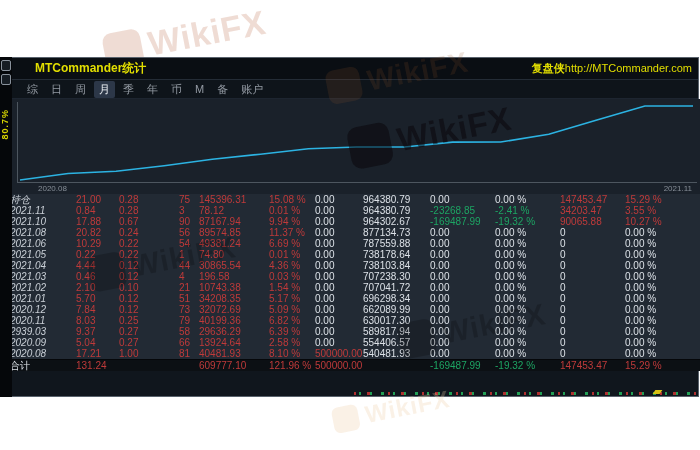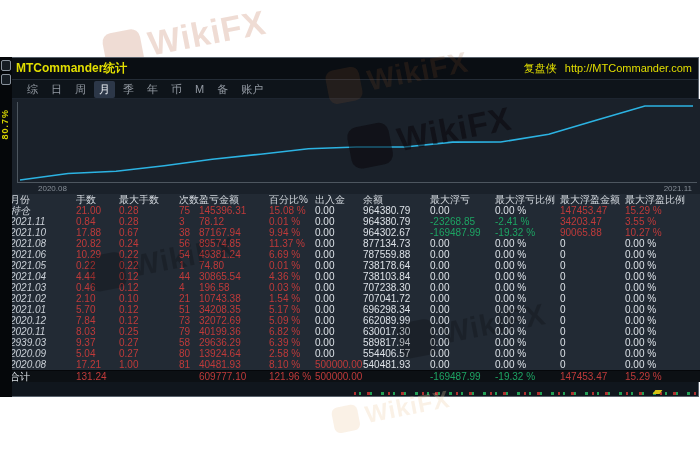--- a/index.html
+++ b/index.html
@@ -22,23 +22,23 @@
   .mini-icon{width:8px;height:9px;border:1px solid #89919b;background:#161c23;border-radius:2px;
              margin:3px 0 0 1px;}
   .v-label{position:absolute;top:52px;left:0px;writing-mode:vertical-rl;transform:rotate(180deg);
            color:#d6d300;font-size:9px;font-weight:bold;letter-spacing:1px;}
 
   
   .app-window{position:absolute;left:1px;top:57px;width:698px;height:340px;background:#10161d;
               border:1px solid #59626c;box-sizing:border-box;z-index:1;}
   .titlebar{height:22px;background:#0a0e13;border-bottom:1px solid #242c36;display:flex;
             align-items:center;justify-content:space-between;padding:0 6px 0 14px;box-sizing:border-box;}
-  .title{color:#e3df00;font-size:12px;font-weight:bold;}
+  .title{color:#e3df00;font-size:12px;font-weight:bold;margin-left:19px;}
   .title-right{color:#e3df00;font-size:11px;}
-  .title-right .brand{font-weight:normal;margin-right:8px;}
+  .title-right .brand{font-weight:bold;margin-right:0;}
 
   .menubar{height:18px;background:#0e141a;border-bottom:1px solid #1d2530;display:flex;
            align-items:center;padding-left:20px;}
   .menu-item{color:#939aa3;font-size:11px;padding:1px 5px;margin-right:3px;cursor:default;}
   .menu-item.active{background:#2c3748;color:#eef2f6;border-radius:2px;}
 
   
   .chart{position:absolute;left:0;top:41px;width:698px;height:95px;background:#1a212a;}
   .plot{position:absolute;left:15px;top:3px;width:679px;height:80px;
         border-left:1px solid #4d565f;border-bottom:1px solid #4d565f;box-sizing:content-box;}
@@ -113,34 +113,20 @@
       <div class="plot">
         <svg id="chart-svg" viewBox="0 0 679 80" preserveAspectRatio="none">
             <polyline points="2.0,78.0 50.1,71.5 98.1,69.3 146.2,63.7 194.3,57.3 242.4,52.2 290.4,46.7 338.5,45.0 386.6,45.0 434.6,40.1 482.7,40.0 530.8,32.2 578.9,17.9 626.9,4.0 675.0,4.0" fill="none" stroke="#2cb3e2" stroke-width="1.6" vector-effect="non-scaling-stroke"></polyline>
           </svg>
       </div>
       <span class="axis-label left">2020.08</span>
       <span class="axis-label right">2021.11</span>
     </div>
 
     <div class="table" id="table">
-        <div class="trow header">
-          <span class="">月份</span>
-          <span class="white">手数</span>
-          <span class="white">最大手数</span>
-          <span class="white">次数</span>
-          <span class="white">盈亏金额</span>
-          <span class="white">百分比%</span>
-          <span class="white">出入金</span>
-          <span class="white">余额</span>
-          <span class="white">最大浮亏</span>
-          <span class="white">最大浮亏比例</span>
-          <span class="white">最大浮盈金额</span>
-          <span class="white">最大浮盈比例</span>
-        </div>
         <div class="trow">
           <span class="mlabel">持仓</span>
           <span class="red">21.00</span>
           <span class="red">0.28</span>
           <span class="red">75</span>
           <span class="red">145396.31</span>
           <span class="red">15.08 %</span>
           <span class="white">0.00</span>
           <span class="white">964380.79</span>
           <span class="white">0.00</span>
@@ -159,21 +145,21 @@
           <span class="white">964380.79</span>
           <span class="green">-23268.85</span>
           <span class="green">-2.41 %</span>
           <span class="red">34203.47</span>
           <span class="red">3.55 %</span>
         </div>
         <div class="trow">
           <span class="mlabel">2021.10</span>
           <span class="red">17.88</span>
           <span class="red">0.67</span>
-          <span class="red">38</span>
+          <span class="red">90</span>
           <span class="red">87167.94</span>
           <span class="red">9.94 %</span>
           <span class="white">0.00</span>
           <span class="white">964302.67</span>
           <span class="green">-169487.99</span>
           <span class="green">-19.32 %</span>
           <span class="red">90065.88</span>
           <span class="red">10.27 %</span>
         </div>
         <div class="trow">
@@ -313,21 +299,21 @@
           <span class="white">589817.94</span>
           <span class="white">0.00</span>
           <span class="white">0.00 %</span>
           <span class="white">0</span>
           <span class="white">0.00 %</span>
         </div>
         <div class="trow">
           <span class="mlabel">2020.09</span>
           <span class="red">5.04</span>
           <span class="red">0.27</span>
-          <span class="red">80</span>
+          <span class="red">66</span>
           <span class="red">13924.64</span>
           <span class="red">2.58 %</span>
           <span class="white">0.00</span>
           <span class="white">554406.57</span>
           <span class="white">0.00</span>
           <span class="white">0.00 %</span>
           <span class="white">0</span>
           <span class="white">0.00 %</span>
         </div>
         <div class="trow">

